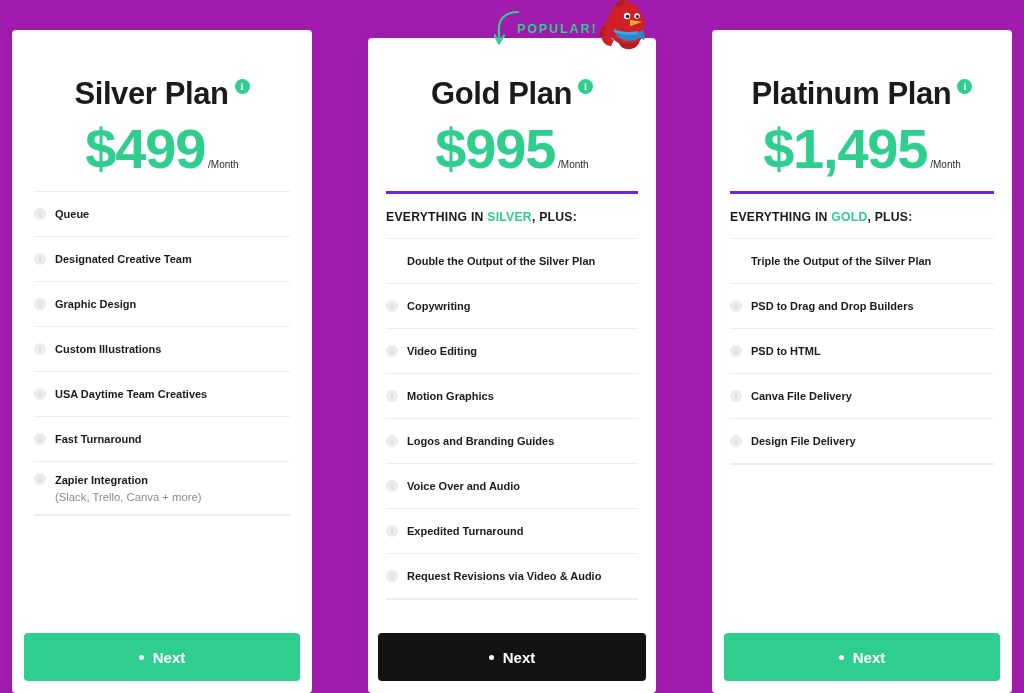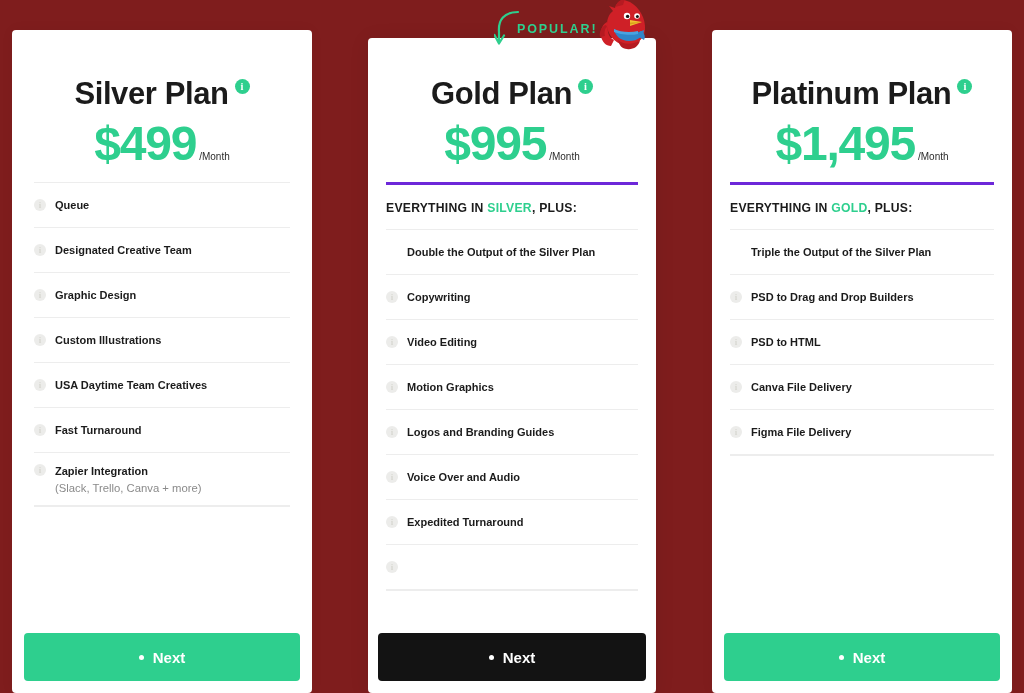--- a/index.html
+++ b/index.html
@@ -13,21 +13,21 @@
   body {
     background: #fbfbfb;
     font-family: "Liberation Sans", sans-serif;
     -webkit-font-smoothing: antialiased;
   }
 
   #stage {
     position: relative;
     width: 1024px;
     height: 693px;
-    background: #7f1d1d;
+    background: #a21caf;
   }
 
   
   .popular-wrap {
     position: absolute;
     left: 494px;
     top: 2px;
     width: 170px;
     height: 48px;
     z-index: 6;
@@ -120,21 +120,21 @@
   }
 
   .price-row {
     margin-top: 6px;
     display: flex;
     align-items: baseline;
     justify-content: center;
     white-space: nowrap;
   }
   .price {
-    font-size: 48px;
+    font-size: 56px;
     font-weight: bold;
     color: #2ecf8e;
     letter-spacing: -1.2px;
     line-height: 1.1;
   }
   .per {
     font-size: 10px;
     color: #2c2c2c;
     margin-left: 3px;
   }
@@ -372,20 +372,23 @@
           </span>
       </div>
       <div class="frow">
         <span class="frow-icon">i</span>
         <span class="frow-texts">
             <span class="frow-label">Expedited Turnaround</span>
           </span>
       </div>
       <div class="frow">
         <span class="frow-icon">i</span>
+        <span class="frow-texts">
+            <span class="frow-label">Request Revisions via Video &amp; Audio</span>
+          </span>
       </div>
       <div class="frow" style="border-bottom:1px solid #ededed; min-height:0; padding:0;"></div>
     </div>
     <div class="cta-wrap">
       <button class="cta dark">
         <span class="cta-dot"></span>
         <span>Next</span>
       </button>
     </div>
   </div>
@@ -425,21 +428,21 @@
       </div>
       <div class="frow">
         <span class="frow-icon">i</span>
         <span class="frow-texts">
             <span class="frow-label">Canva File Delivery</span>
           </span>
       </div>
       <div class="frow">
         <span class="frow-icon">i</span>
         <span class="frow-texts">
-            <span class="frow-label">Figma File Delivery</span>
+            <span class="frow-label">Design File Delivery</span>
           </span>
       </div>
       <div class="frow" style="border-bottom:1px solid #ededed; min-height:0; padding:0;"></div>
     </div>
     <div class="cta-wrap">
       <button class="cta">
         <span class="cta-dot"></span>
         <span>Next</span>
       </button>
     </div>

